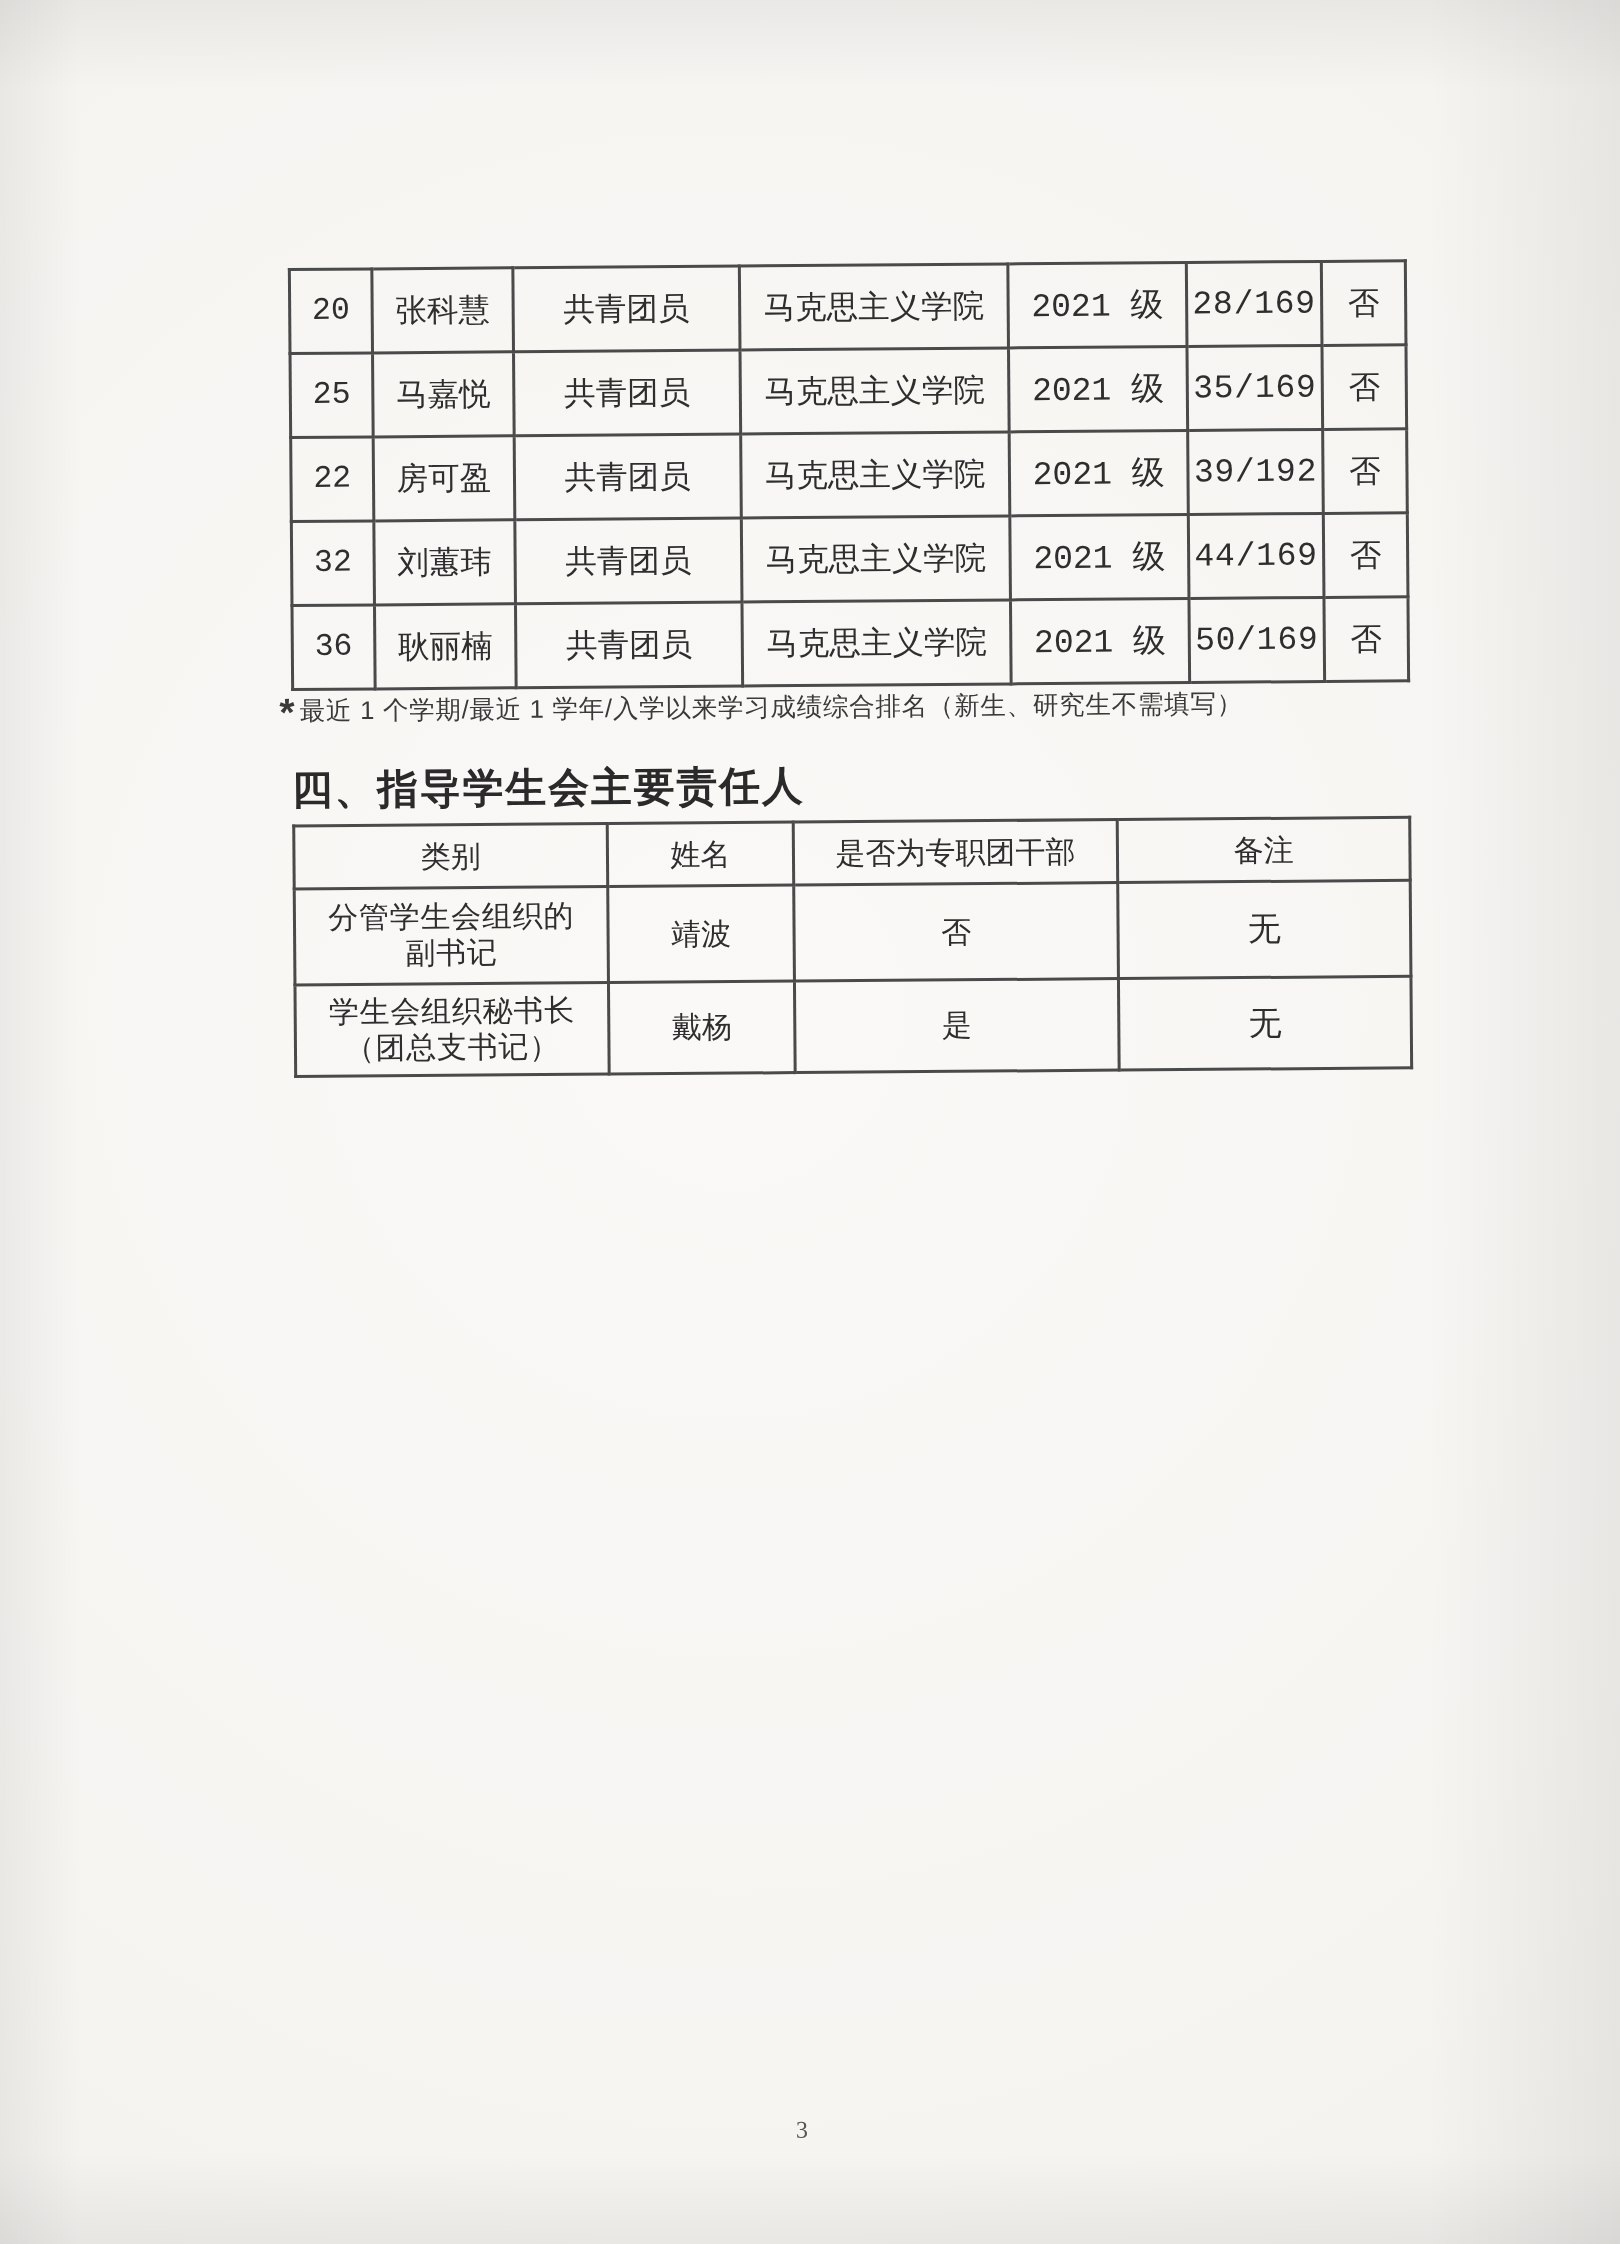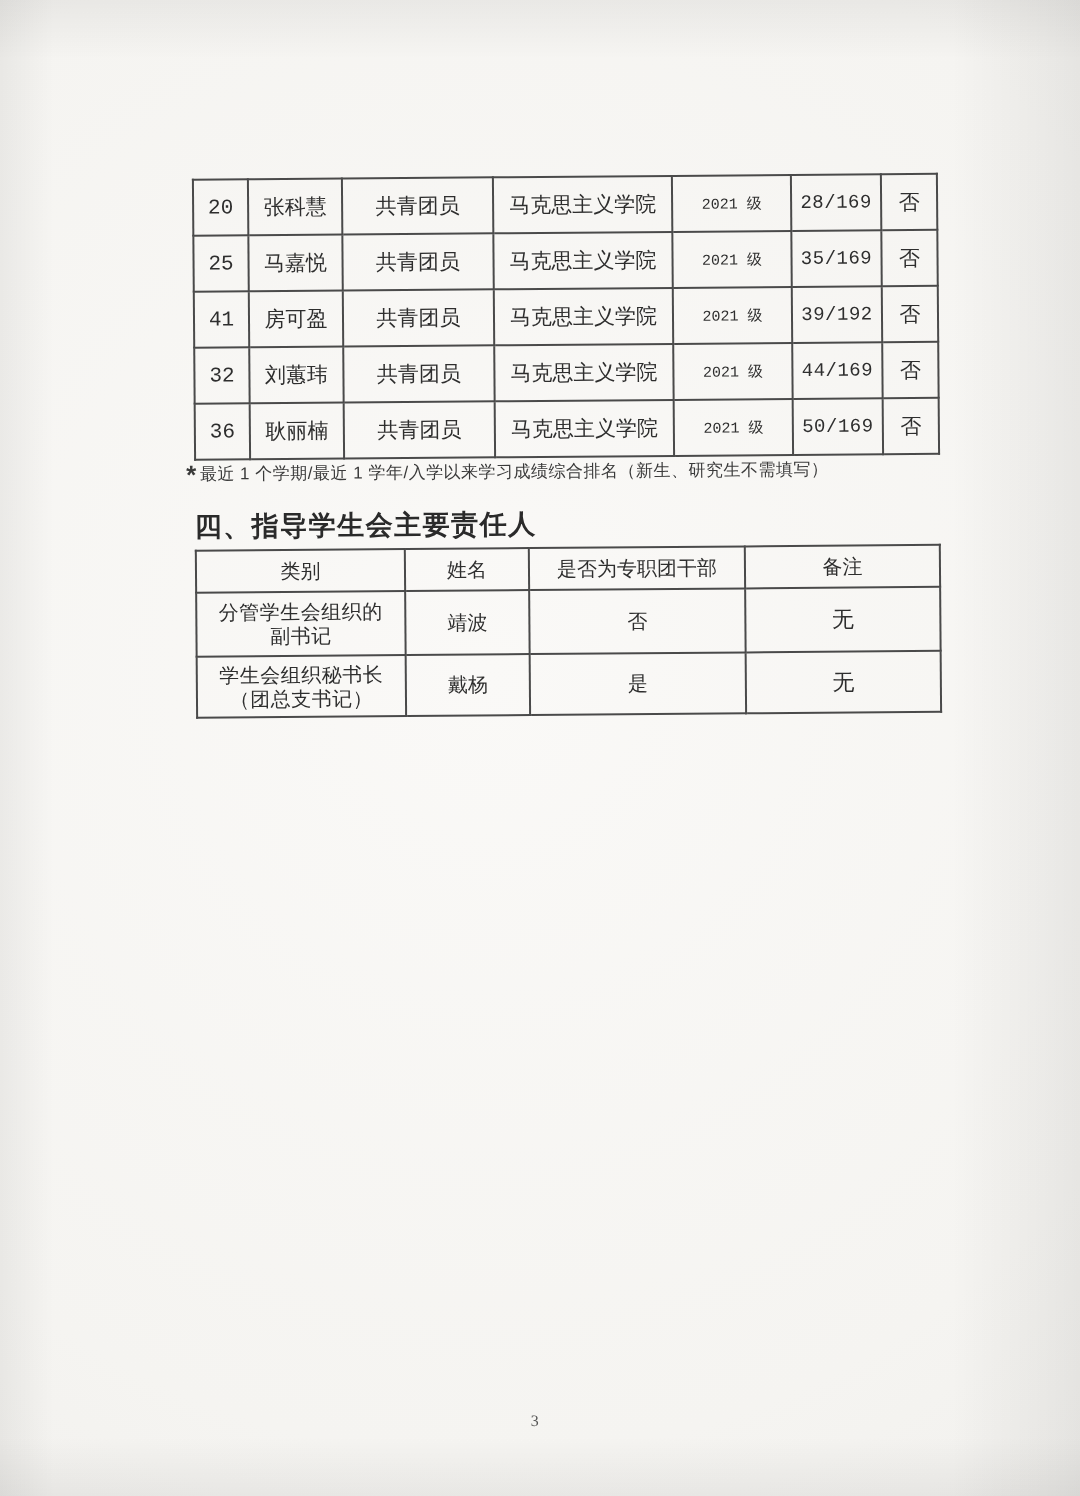--- a/index.html
+++ b/index.html
@@ -20,22 +20,22 @@
     inset: 0;
     transform: rotate(-0.45deg);
     transform-origin: 540px 700px;
   }
   table { border-collapse: collapse; table-layout: fixed; }
   td { border: 2px solid #4a4a4a; text-align: center; vertical-align: middle; padding: 0; overflow: hidden; }
 
   #roster-table { position: absolute; left: 196px; top: 176px; width: 744px; font-size: 21px; }
   #roster-table td { height: 54px; }
   .serif { font-family: Liberation Mono, monospace; }
-  .rank { font-size: 19px; letter-spacing: 0.5px; border-radius: 24px; }
-  .grade { font-size: 15px; }
+  .rank { font-size: 22px; letter-spacing: 0.5px; border-radius: 24px; }
+  .grade { font-size: 22px; }
 
   #footnote {
     position: absolute; left: 188px; top: 460px; width: 775px;
     font-size: 17px; letter-spacing: 0.5px; color: #3a3a3a; white-space: nowrap;
   }
   .star { font-weight: bold; font-size: 26px; line-height: 0; position: relative; top: 4px; margin-right: 3px; }
 
   #section-heading {
     position: absolute; left: 196px; top: 506px;
     font-size: 27px; font-weight: 600; letter-spacing: 1.5px; color: #2a2a2a;
@@ -82,21 +82,21 @@
       <tr>
         <td class="serif">25</td>
         <td>马嘉悦</td>
         <td>共青团员</td>
         <td>马克思主义学院</td>
         <td class="serif grade">2021 级</td>
         <td class="serif rank">35/169</td>
         <td>否</td>
       </tr>
       <tr>
-        <td class="serif">41</td>
+        <td class="serif">22</td>
         <td>房可盈</td>
         <td>共青团员</td>
         <td>马克思主义学院</td>
         <td class="serif grade">2021 级</td>
         <td class="serif rank">39/192</td>
         <td>否</td>
       </tr>
       <tr>
         <td class="serif">32</td>
         <td>刘蕙玮</td>

